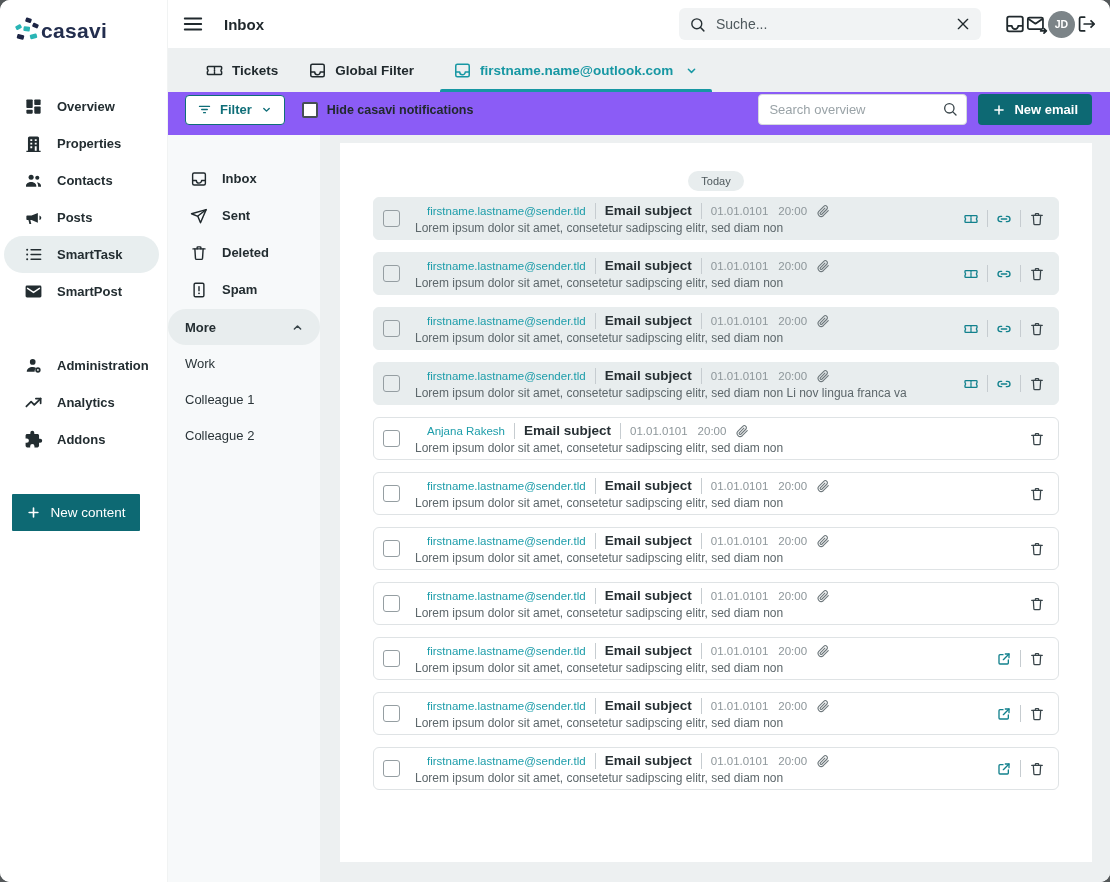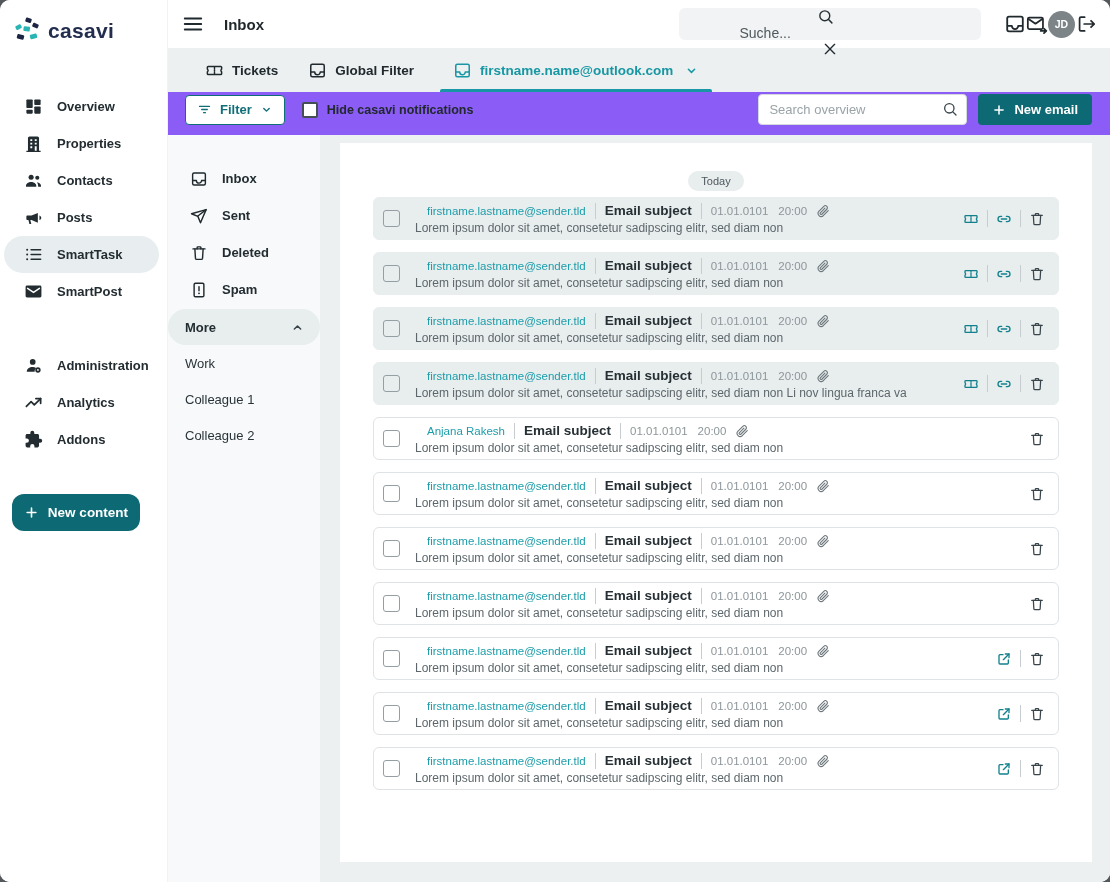--- a/index.html
+++ b/index.html
@@ -2,39 +2,39 @@
 <html><head>
 <meta charset="utf-8">
 <style>
   * { margin:0; padding:0; box-sizing:border-box; }
   html,body { width:100%; height:100%; }
   body { background:#54585a; font-family:"Liberation Sans",sans-serif; }
   .page { position:relative; width:1110px; height:882px; background:#fff; border-radius:10px; overflow:hidden; }
 
   
   .sidebar { position:absolute; left:0; top:0; width:168px; height:100%; background:#fff; z-index:3; border-right:1px solid #f1f3f3; }
-  .logo { display:flex; align-items:center; gap:7px; padding:13px 0 0 14px; height:48px; }
+  .logo { display:flex; align-items:center; padding:13px 0 0 14px; height:48px; }
   .logo-word { font-size:21px; font-weight:600; color:#232e4e; letter-spacing:.3px; }
   .nav { margin-top:40px; }
   .nav-item { display:flex; align-items:center; height:37px; padding-left:20px; gap:14px; cursor:pointer;
               font-size:13px; font-weight:600; color:#232d31; margin:0 8px 0 4px; border-radius:20px; }
   .nav-item .nico { width:19px; height:19px; color:#232d31; flex:0 0 19px; }
   .nav-item.active { background:#e8eeef; }
   .nav-gap { height:37px; }
   .new-content-btn { position:absolute; left:12px; top:494px; width:128px; height:37px; background:#0d6973; color:#fff;
-              border:none; border-radius:12px; font-family:inherit; font-size:13.5px; font-weight:700; display:flex;
+              border:none; border-radius:1px; font-family:inherit; font-size:13.5px; font-weight:400; display:flex;
               align-items:center; justify-content:center; gap:9px; cursor:pointer; }
   .new-content-btn svg { width:15px; height:15px; }
 
   
   .header { position:absolute; left:168px; top:0; right:0; height:48px; background:#fff; display:flex; align-items:center; padding:0 13px 0 14px; z-index:2; }
   .icon-btn { background:none; border:none; cursor:pointer; display:flex; align-items:center; justify-content:center; color:#20292d; padding:0; }
   .hamburger-btn svg { width:22px; height:22px; }
   .header-title { font-size:15px; font-weight:700; color:#20282c; margin-left:20px; }
-  .hsearch { margin-left:auto; margin-right:23px; width:302px; height:32px; background:#f1f3f4; border-radius:6px; display:flex; align-items:center; padding:0 10px;flex-direction:column; }
+  .hsearch { margin-left:auto; margin-right:23px; width:302px; height:32px; background:#f1f3f4; border-radius:6px; display:flex; align-items:center; padding:0 10px; }
   .hsearch .sico { width:17px; height:17px; color:#262f33; flex:0 0 17px; margin-right:10px; }
   .hsearch input { flex:1; border:none; background:transparent; outline:none; font-family:inherit; font-size:14px; color:#262f33; min-width:0; }
   .hsearch input::placeholder { color:#4e585c; }
   .hsearch .clear-btn svg { width:16px; height:16px; }
   .hicons { display:flex; align-items:center; gap:0; }
   .hicons .icon-btn svg { width:22px; height:22px; }
   .avatar { width:27px; height:27px; border-radius:50%; background:#7c8488; color:#fff; font-size:10.5px; font-weight:700;
             display:flex; align-items:center; justify-content:center; cursor:pointer; }
 
   

